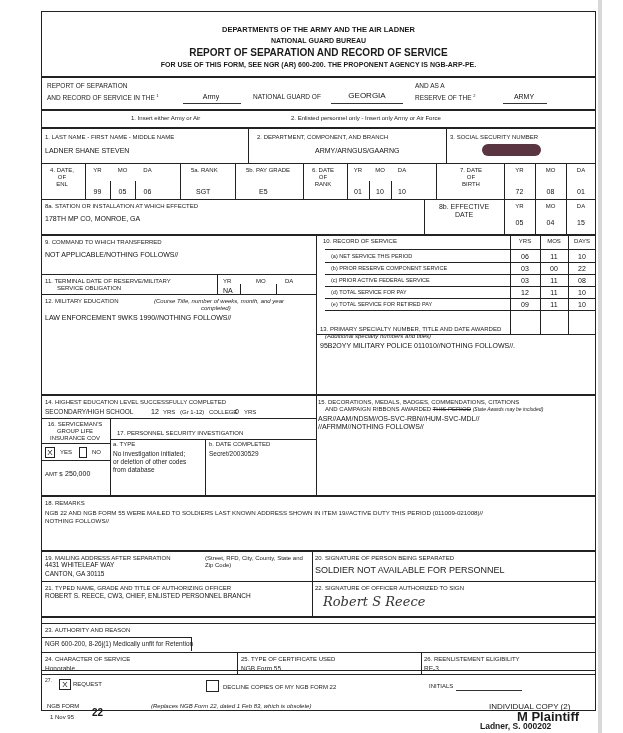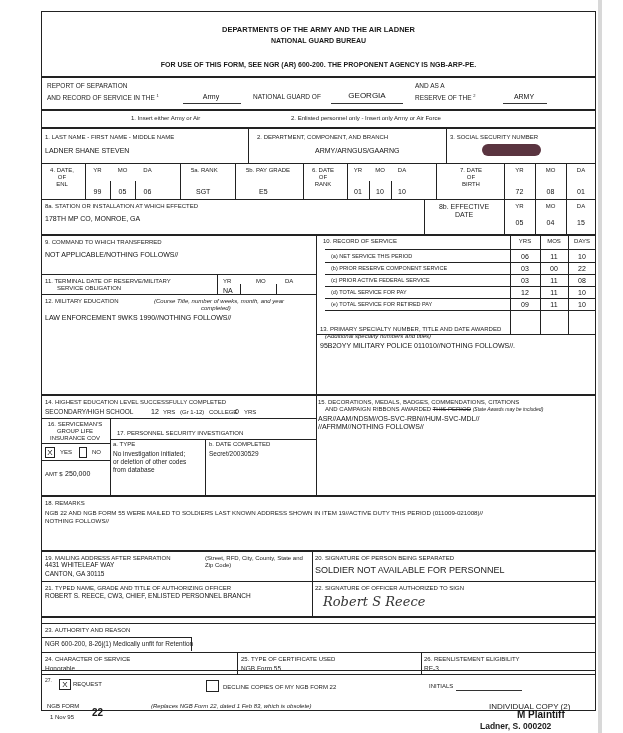--- a/index.html
+++ b/index.html
@@ -29,20 +29,21 @@
 <body>
 
 <div class="rbar"></div>
 
 <div class="page">
 
   <div class="box" style="left:0;top:0;width:555px;height:660px;border-width:1.5px;"></div>
 
   <div class="t c b" style="left:0;width:555px;top:15px;font-size:7.5px;">DEPARTMENTS OF THE ARMY AND THE AIR LADNER</div>
   <div class="t c b" style="left:0;width:555px;top:26px;font-size:7px;">NATIONAL GUARD BUREAU</div>
+  <div class="t c b" style="left:0;width:555px;top:37px;font-size:10px;">REPORT OF SEPARATION AND RECORD OF SERVICE</div>
   <div class="t c b" style="left:0;width:555px;top:50px;font-size:7px;">FOR USE OF THIS FORM, SEE NGR (AR) 600-200. THE PROPONENT AGENCY IS NGB-ARP-PE.</div>
   <div class="hl2" style="left:0;top:65px;width:555px;"></div>
 
   <div class="t lbl" style="left:6px;top:72px;font-size:6.5px;">REPORT OF SEPARATION</div>
   <div class="t lbl" style="left:6px;top:83px;font-size:6.5px;"><span>AND RECORD OF SERVICE IN THE</span> <sup style="font-size:4px">1</sup></div>
   <div class="t val c" style="left:142px;width:56px;top:82px;">Army</div>
   <div class="ul" style="left:142px;top:92px;width:58px;"></div>
   <div class="t lbl" style="left:212px;top:83px;font-size:6.5px;">NATIONAL GUARD OF</div>
   <div class="t val c" style="left:290px;width:72px;top:81px;font-size:8px;">GEORGIA</div>
   <div class="ul" style="left:290px;top:92px;width:72px;"></div>
@@ -269,15 +270,15 @@
   <div class="cb" style="left:165px;top:669px;width:13px;height:12px;"></div>
   <div class="t lbl" style="left:182px;top:673px;">DECLINE COPIES OF MY NGB FORM 22</div>
   <div class="t lbl" style="left:388px;top:672px;">INITIALS</div>
   <div class="ul" style="left:415px;top:679px;width:66px;"></div>
 
   <div class="t lbl" style="left:6px;top:692px;">NGB FORM</div>
   <div class="t b" style="left:51px;top:697px;font-size:10px;">22</div>
   <div class="t lbl" style="left:9px;top:703px;">1 Nov 95</div>
   <div class="t lbl it" style="left:110px;top:692px;">(Replaces NGB Form 22, dated 1 Feb 83, which is obsolete)</div>
   <div class="t" style="left:448px;top:692px;font-size:8px;">INDIVIDUAL COPY (2)</div>
-  <div class="t b" style="left:476px;top:699px;font-size:10px;">M Plaintiff</div>
+  <div class="t b" style="left:476px;top:699px;font-size:13px;">M Plaintiff</div>
   <div class="t b" style="left:439px;top:711px;font-size:8.5px;">Ladner, S. 000202</div>
 </div>
 
 </body></html>

